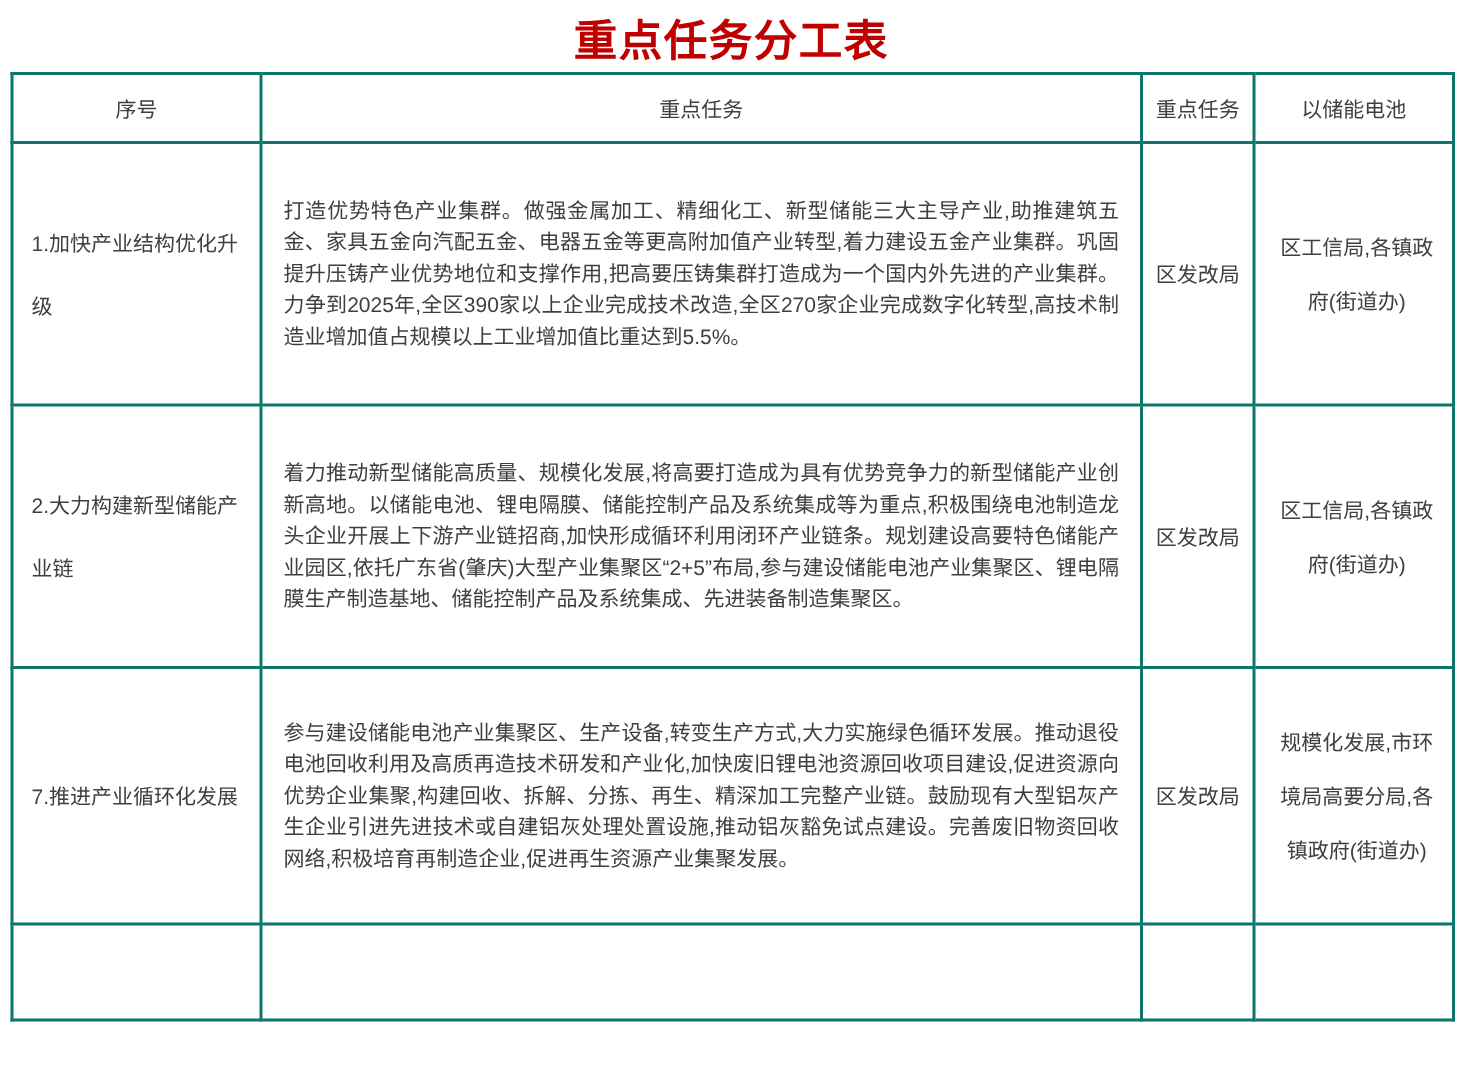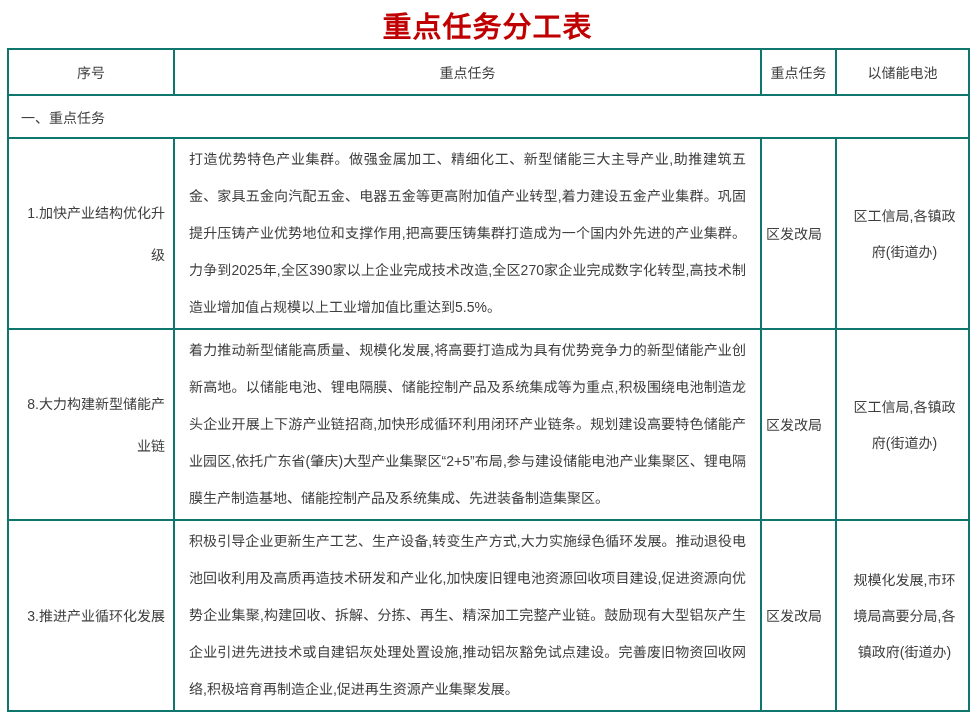--- a/index.html
+++ b/index.html
@@ -24,23 +24,23 @@
     vertical-align:middle;background:#ffffff;
     overflow:hidden;
   }
   col.c-no{width:166px;}
   col.c-task{width:587px;}
   col.c-lead{width:75px;}
   col.c-part{width:133px;}
   tr.header-row th{height:42px;text-align:center;}
   tr.section-row td{height:41px;text-align:left;padding:0 12px;}
   tr.data-row{height:175px;}
-  td.cell-no{padding:0 8px 0 12px;line-height:42px;text-align:right;}
-  td.cell-task{padding:2px 14px;line-height:37px;text-align:justify;text-justify:inter-ideograph;}
-  td.cell-lead{padding:0 4px;line-height:22px;}
+  td.cell-no{padding:0 8px 0 12px;line-height:42px;text-align:left;}
+  td.cell-task{padding:2px 14px;line-height:21px;text-align:justify;text-justify:inter-ideograph;}
+  td.cell-lead{text-align:center;padding:0 4px;line-height:22px;}
   td.cell-part{padding:0 8px 0 12px;line-height:36px;text-align:center;}
   tr.partial-row td{height:60px;}
 </style>
 </head>
 <body>
 
 <div class="title-bar">
   <span class="page-title">重点任务分工表</span>
 </div>
 
@@ -51,38 +51,35 @@
       <col class="c-lead">
       <col class="c-part">
   </colgroup>
   <tbody>
     <tr class="header-row">
       <th>序号</th>
       <th>重点任务</th>
       <th>重点任务</th>
       <th>以储能电池</th>
     </tr>
-    <tr class="section-row">
-      <td colspan="4">一、重点任务</td>
-    </tr>
     <tr class="data-row">
       <td class="cell-no">1.加快产业结构优化升级</td>
       <td class="cell-task">打造优势特色产业集群。做强金属加工、精细化工、新型储能三大主导产业,助推建筑五金、家具五金向汽配五金、电器五金等更高附加值产业转型,着力建设五金产业集群。巩固提升压铸产业优势地位和支撑作用,把高要压铸集群打造成为一个国内外先进的产业集群。力争到2025年,全区390家以上企业完成技术改造,全区270家企业完成数字化转型,高技术制造业增加值占规模以上工业增加值比重达到5.5%。</td>
       <td class="cell-lead">区发改局</td>
       <td class="cell-part">区工信局,各镇政府(街道办)</td>
     </tr>
     <tr class="data-row">
-      <td class="cell-no">8.大力构建新型储能产业链</td>
+      <td class="cell-no">2.大力构建新型储能产业链</td>
       <td class="cell-task">着力推动新型储能高质量、规模化发展,将高要打造成为具有优势竞争力的新型储能产业创新高地。以储能电池、锂电隔膜、储能控制产品及系统集成等为重点,积极围绕电池制造龙头企业开展上下游产业链招商,加快形成循环利用闭环产业链条。规划建设高要特色储能产业园区,依托广东省(肇庆)大型产业集聚区“2+5”布局,参与建设储能电池产业集聚区、锂电隔膜生产制造基地、储能控制产品及系统集成、先进装备制造集聚区。</td>
       <td class="cell-lead">区发改局</td>
       <td class="cell-part">区工信局,各镇政府(街道办)</td>
     </tr>
     <tr class="data-row" style="height:171px;">
-      <td class="cell-no">3.推进产业循环化发展</td>
-      <td class="cell-task">积极引导企业更新生产工艺、生产设备,转变生产方式,大力实施绿色循环发展。推动退役电池回收利用及高质再造技术研发和产业化,加快废旧锂电池资源回收项目建设,促进资源向优势企业集聚,构建回收、拆解、分拣、再生、精深加工完整产业链。鼓励现有大型铝灰产生企业引进先进技术或自建铝灰处理处置设施,推动铝灰豁免试点建设。完善废旧物资回收网络,积极培育再制造企业,促进再生资源产业集聚发展。</td>
+      <td class="cell-no">7.推进产业循环化发展</td>
+      <td class="cell-task">参与建设储能电池产业集聚区、生产设备,转变生产方式,大力实施绿色循环发展。推动退役电池回收利用及高质再造技术研发和产业化,加快废旧锂电池资源回收项目建设,促进资源向优势企业集聚,构建回收、拆解、分拣、再生、精深加工完整产业链。鼓励现有大型铝灰产生企业引进先进技术或自建铝灰处理处置设施,推动铝灰豁免试点建设。完善废旧物资回收网络,积极培育再制造企业,促进再生资源产业集聚发展。</td>
       <td class="cell-lead">区发改局</td>
       <td class="cell-part">规模化发展,市环境局高要分局,各镇政府(街道办)</td>
     </tr>
     <tr class="partial-row">
       <td></td>
       <td></td>
       <td></td>
       <td></td>
     </tr>
   </tbody>

